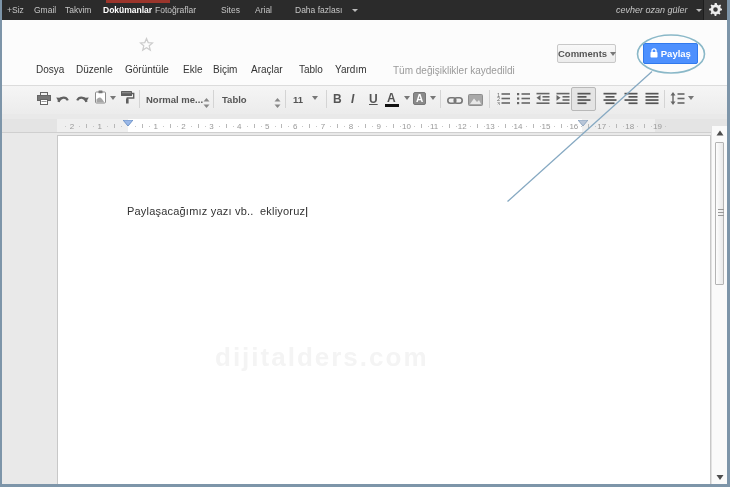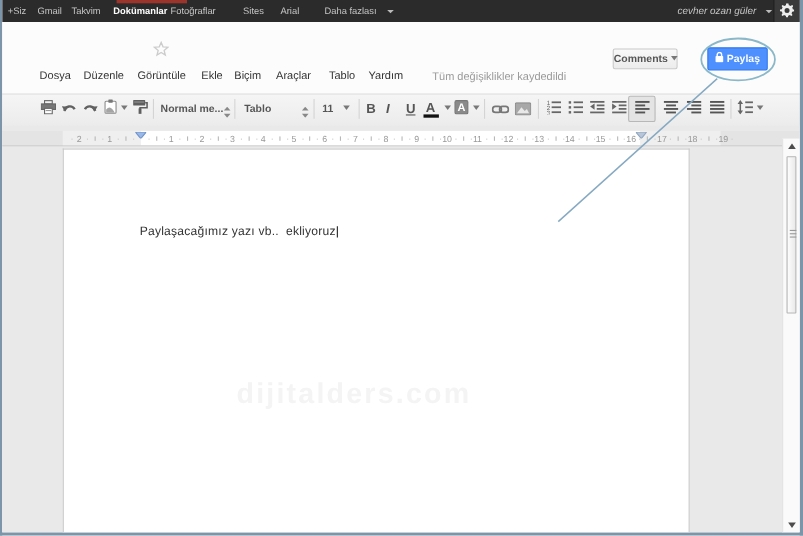--- a/index.html
+++ b/index.html
@@ -37,21 +37,21 @@
 #toolbar .caret { position:absolute; top:11px; width:0; height:0; border-left:3px solid transparent; border-right:3px solid transparent; border-top:4px solid #777; }
 .ltr { font-size:12px; font-weight:bold; color:#555; }
 
 #docarea { position:absolute; left:0; top:114px; width:725px; height:370px; background:#e9e9e9; }
 #ruler { position:absolute; left:0; top:5px; width:725px; height:14px; background:#e4e4e4; border-bottom:1px solid #cfcfcf; }
 #ruler .pgmargin { position:absolute; top:0; height:13px; background:#efefef; }
 #ruler .white { position:absolute; top:0; left:128px; width:454px; height:13px; background:#fff; }
 #ruler .num { position:absolute; top:2.5px; font-size:8px; color:#999; }
 #ruler .tick { position:absolute; top:5px; width:1px; height:4px; background:#b8b8b8; }
 #ruler .dot { position:absolute; top:7px; width:1px; height:1px; background:#c8c8c8; }
-#page { position:absolute; left:55px; top:21px; width:570px; height:349px; background:#fff; border:1px solid #c8c8c8; border-bottom:none; }
+#page { position:absolute; left:55px; top:21px; width:654px; height:349px; background:#fff; border:1px solid #c8c8c8; border-bottom:none; }
 #watermark { position:absolute; left:157px; top:206px; font-size:26px; font-weight:bold; color:#f4f4f4; letter-spacing:2px; }
 #doctext { position:absolute; left:69px; top:69px; font-size:11px; color:#333; letter-spacing:0.2px; }
 #bluetext { position:absolute; left:316px; top:72px; font-size:23px; color:#2b87c9; letter-spacing:0.25px; }
 
 #scroll { position:absolute; right:0px; top:12px; width:16px; height:358px; background:#fafafa; border-left:1px solid #e2e2e2; }
 #scroll .btn { position:absolute; left:0px; width:16px; height:15px; }
 #thumb { position:absolute; left:3px; top:16px; width:9px; height:143px; background:linear-gradient(90deg,#fdfdfd,#e9e9e9); border:1px solid #b4b4b4; border-radius:1px; }
 #thumb .grip { position:absolute; left:2px; width:6px; height:1px; background:#999; }
 
 #overlay { position:absolute; left:-2px; top:0; width:730px; height:487px; z-index:50; pointer-events:none; }

